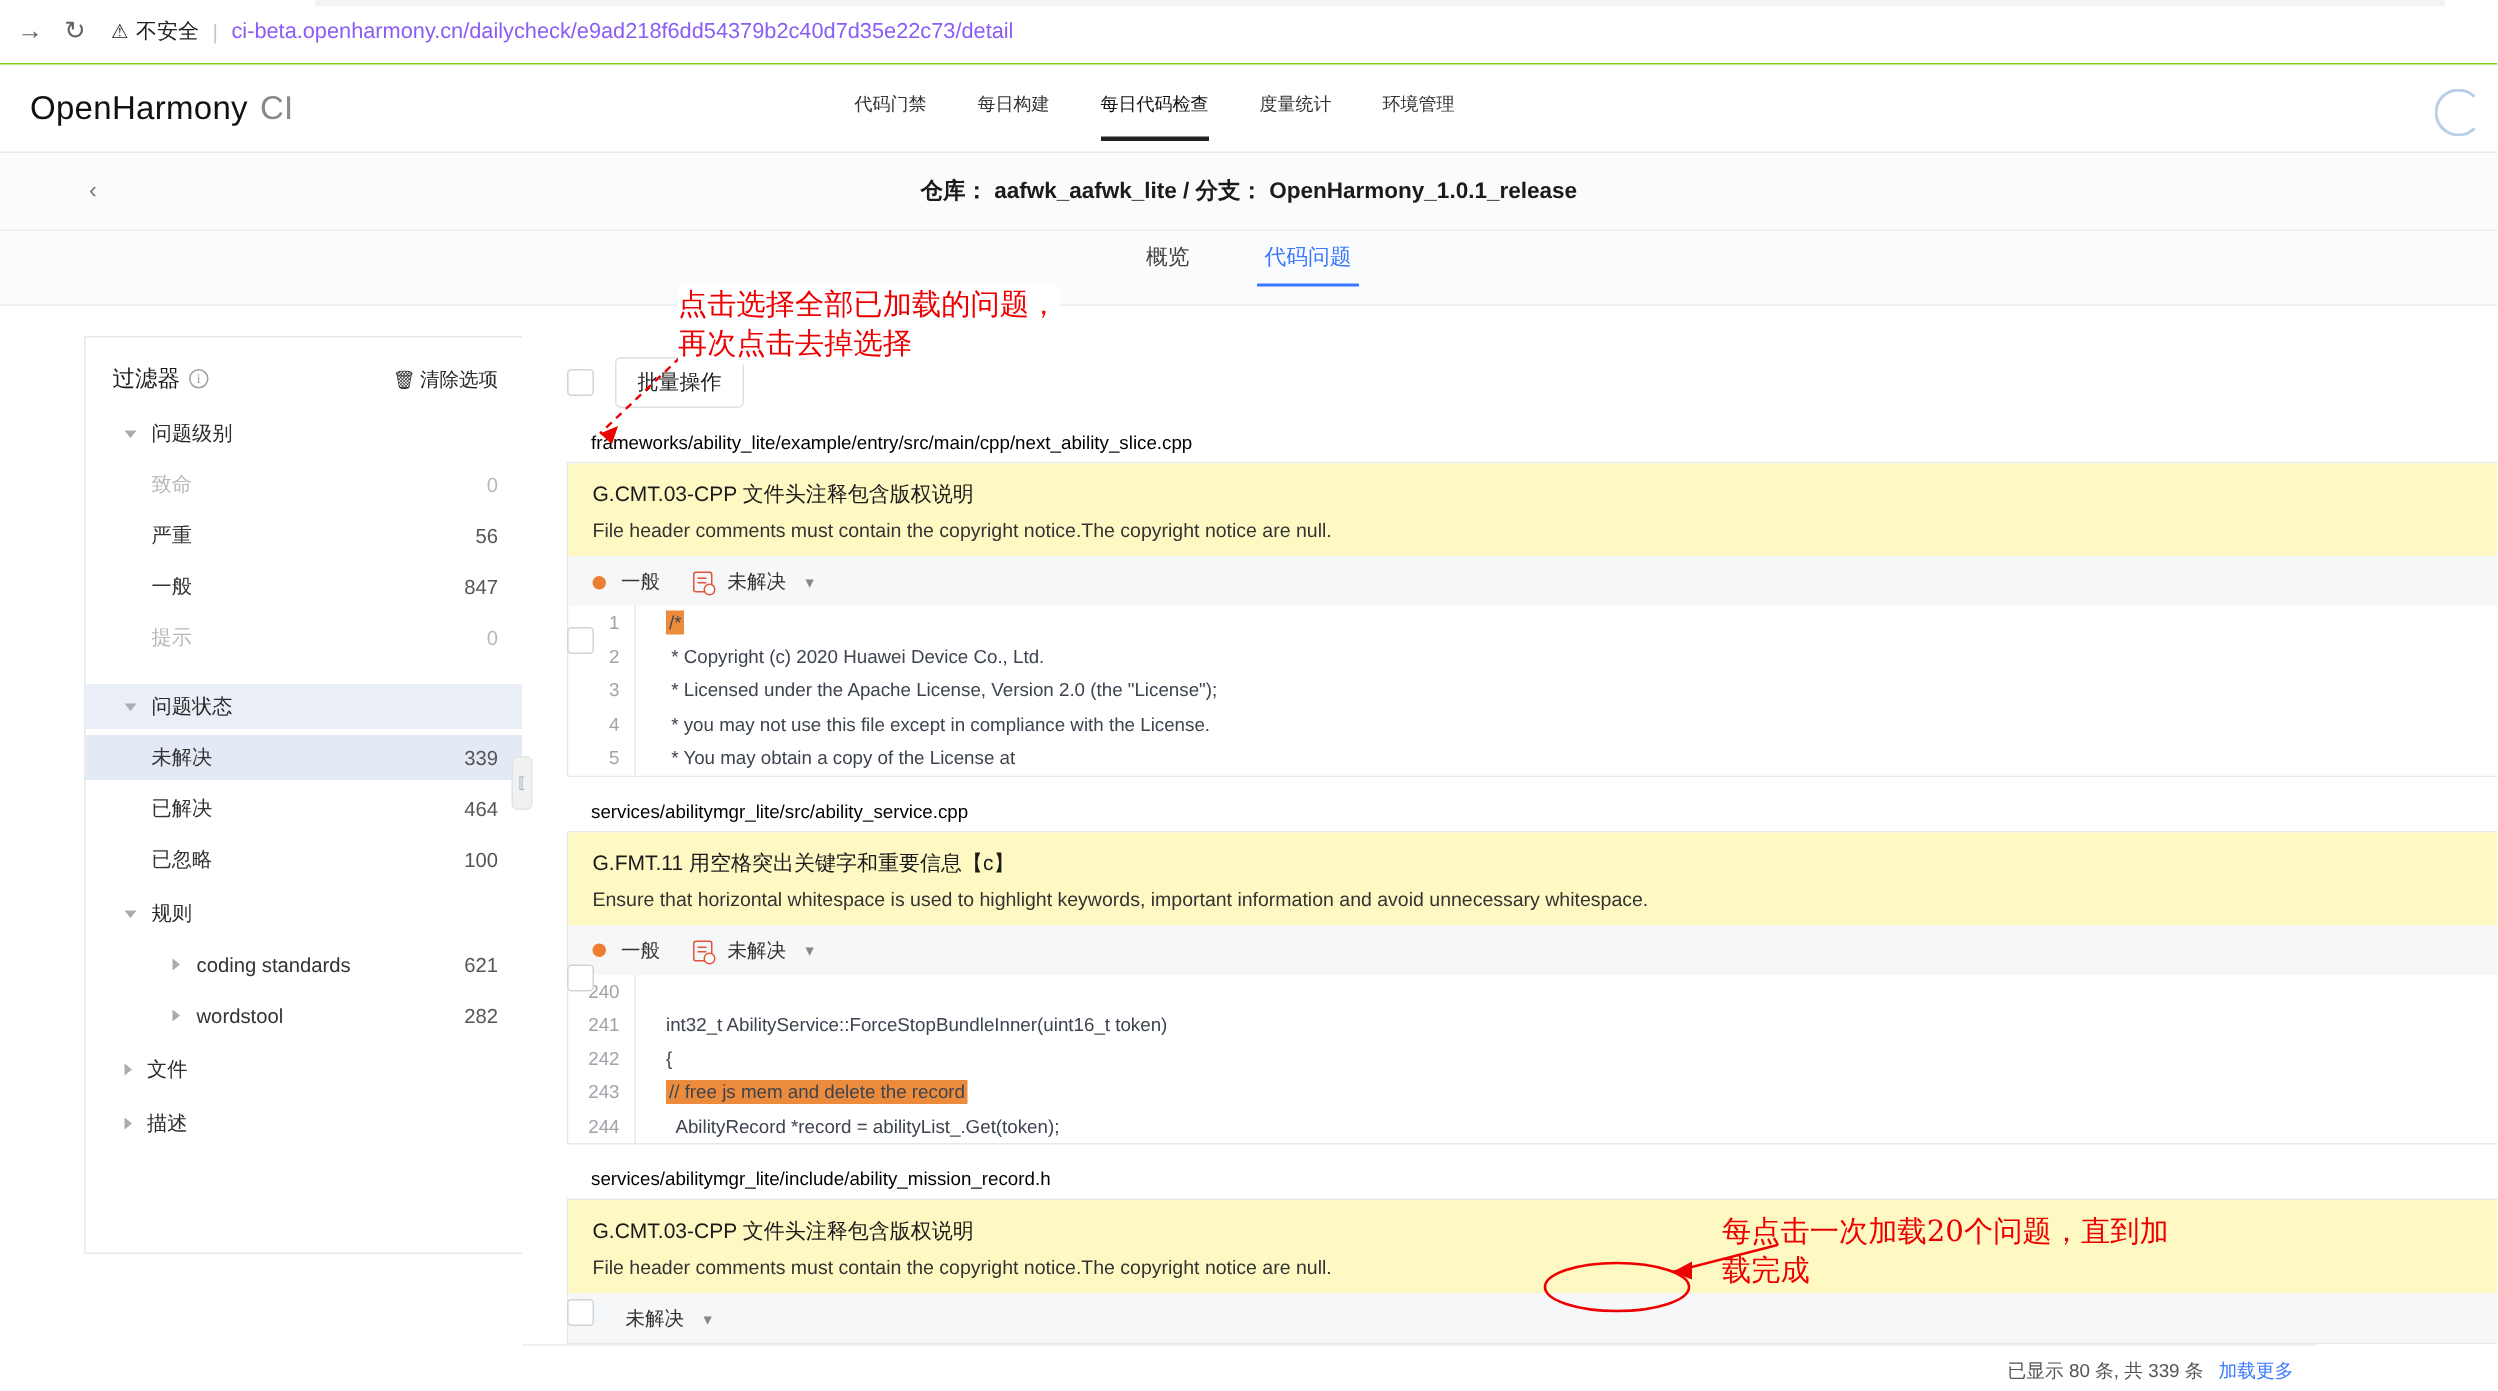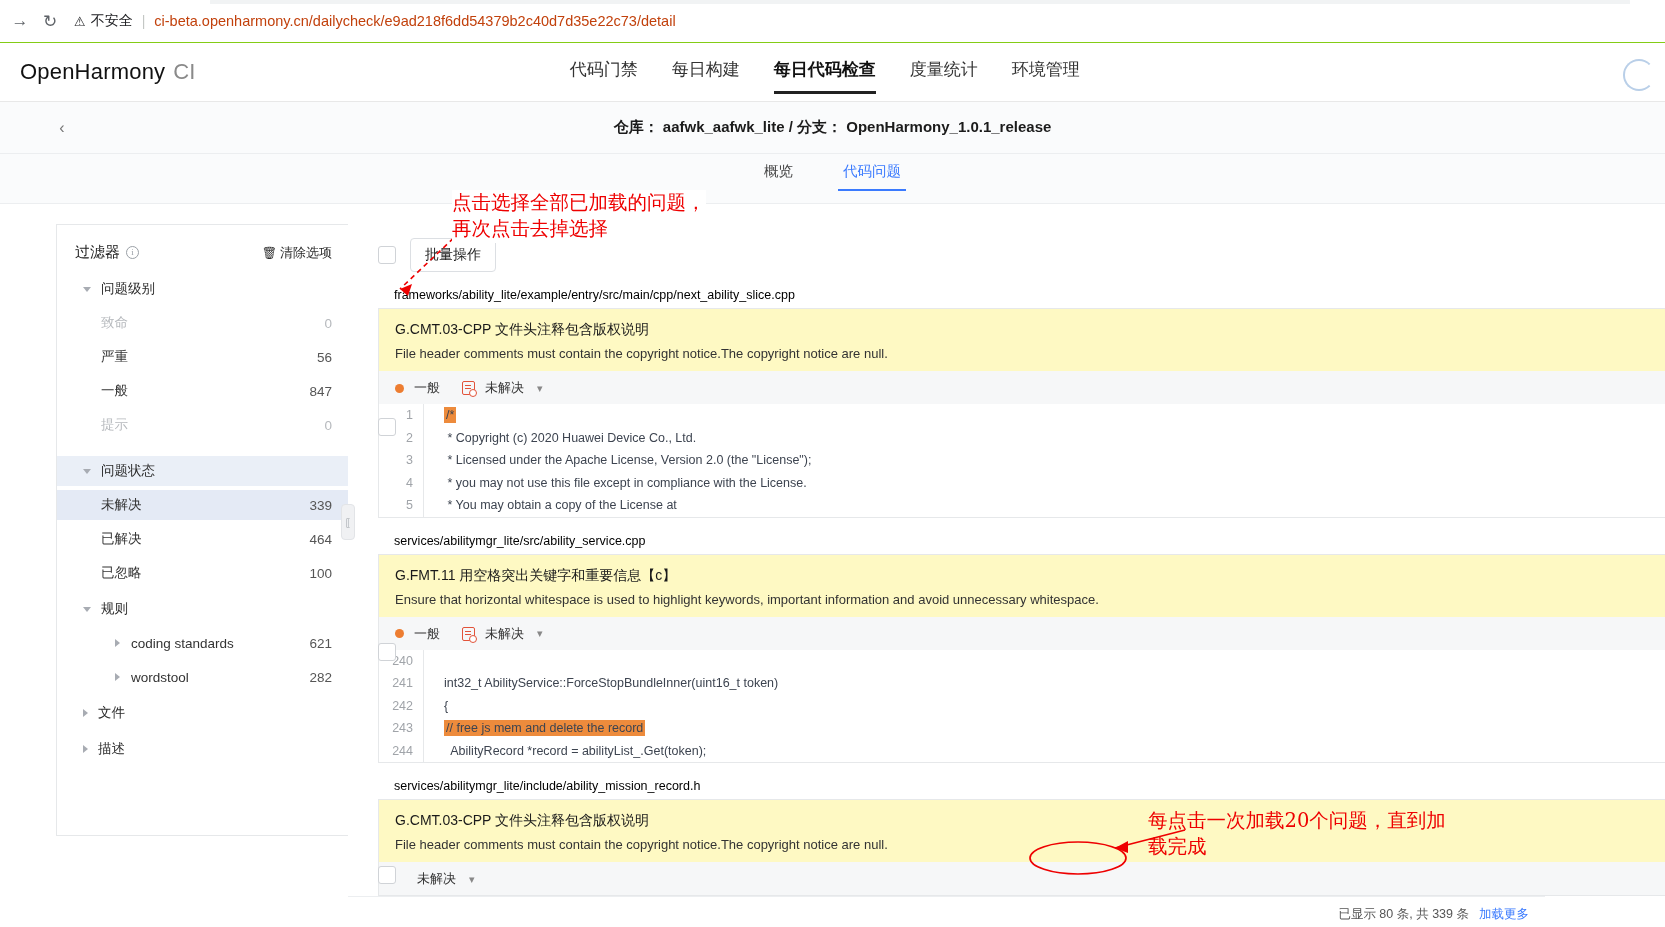--- a/index.html
+++ b/index.html
@@ -29,21 +29,21 @@
     flex: none;
   }
   .omnibox {
     flex: 1; display: flex; align-items: center; height: 30px;
     background: #fff; padding-left: 8px; font-size: 14px; color: #202124;
     min-width: 0;
   }
   .warn-ico { font-size: 13px; margin-right: 5px; color: #202124; }
   .insecure-txt { color: #202124; font-size: 14px; white-space: nowrap; }
   .omni-sep { color: #c4c7c5; margin: 0 9px; font-weight: 300; }
-  .url-txt { color: #c2410c; font-size: 14.5px; white-space: nowrap; overflow: hidden; }
+  .url-txt { color: #8b5cf6; font-size: 14.5px; white-space: nowrap; overflow: hidden; }
 
   .bookmarks {
     display: flex; align-items: center; height: 28px; padding: 0 0 0 0;
     font-size: 12.5px; color: #3c4043; gap: 0px;
   }
   .bm {
     display: flex; align-items: center; gap: 5px; padding: 3px 8px;
     white-space: nowrap; border-radius: 4px;
   }
   .bm-folder {
@@ -71,24 +71,24 @@
   }
   .brand {
     font-size: 22px; color: #111; padding-left: 20px; letter-spacing: .2px;
     white-space: nowrap;
   }
   .brand .ci { color: #8a8a8a; margin-left: 8px; }
   .oh-nav {
     display: flex; align-items: flex-end; gap: 34px; margin-left: 374px; height: 60px;
   }
   .oh-nav-item {
-    font-size: 17px; color: #333; padding-bottom: 6px; height: 100%;
+    font-size: 12px; color: #333; padding-bottom: 6px; height: 100%;
     display: flex; align-items: center; white-space: nowrap; position: relative;
   }
-  .oh-nav-item.active { font-weight: bold; color: #111; }
+  .oh-nav-item.active { font-weight: normal; color: #111; }
   .oh-nav-item.active:after {
     content: ''; position: absolute; bottom: 8px; left: 0; right: 0;
     height: 3px; background: #222;
   }
   .avatar-wrap { position: absolute; right: 10px; top: 16px; }
   .avatar {
     width: 32px; height: 32px; border-radius: 50%;
     border: 2px solid #b9cfe8; border-right-color: transparent;
   }
 

